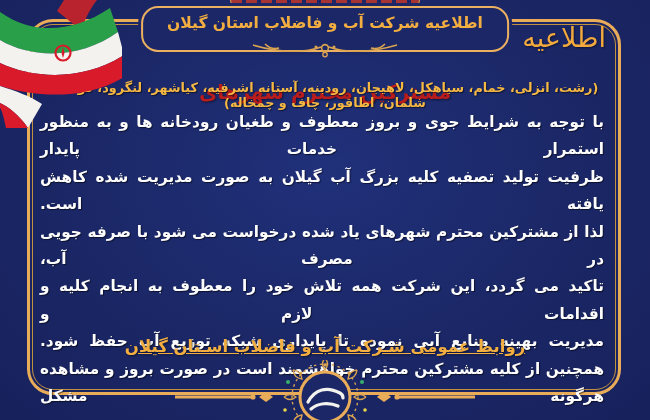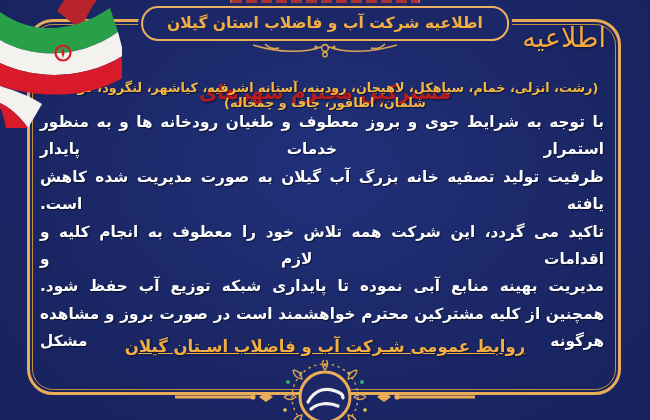--- a/index.html
+++ b/index.html
@@ -24,21 +24,21 @@
     position:absolute;top:0;left:50%;transform:translateX(-50%);
     width:190px;height:9px;box-sizing:border-box;
     border:1px solid #d9a352;border-top:none;border-radius:0 0 10px 10px;
     background:repeating-linear-gradient(90deg,#a63434 0 11px,#1b2766 11px 15px);
     z-index:4;
   }
   
   .banner{
     position:absolute;top:6px;left:50%;transform:translateX(-50%);
     background:#1b2766;border:2px solid #ecb061;border-radius:17px;
-    padding:5px 24px 7px 24px;z-index:5;white-space:nowrap;
+    padding:5px 24px 18px 24px;z-index:5;white-space:nowrap;
     box-shadow:0 0 0 3px #1b2766;
   }
   .banner-text{color:#f3ae41;font-size:15.5px;font-weight:bold;letter-spacing:.5px;}
   .flourish{position:absolute;top:39px;left:50%;transform:translateX(-50%);z-index:5;}
   
   .corner-label{
     position:absolute;top:22px;right:44px;z-index:6;
     color:#f2a93d;font-size:27px;font-weight:normal;
     text-shadow:1px 1px 2px rgba(0,0,0,.45);
   }
@@ -114,21 +114,22 @@
       <path d="M63,47 L64.5,53 L63,58 L61.5,53 Z"></path>
     </g>
   </g>
 </svg>
 
 <div class="sub-title">مشترکین محترم شهرهای</div>
 <div class="cities">(رشت، انزلی، خمام، سیاهکل، لاهیجان، رودبنه، آستانه اشرفیه، کیاشهر، لنگرود، کومله، شلمان، اطاقور، چاف و چمخاله)</div>
 
 <div class="body-text">
   <div class="body-line">با توجه به شرایط جوی و بروز معطوف و طغیان رودخانه ها و به منظور استمرار خدمات پایدار</div>
-  <div class="body-line">ظرفیت تولید تصفیه خانه بزرگ آب گیلان به صورت مدیریت شده کاهش یافته است.</div>
+  <div class="body-line">ظرفیت تولید تصفیه کلیه بزرگ آب گیلان به صورت مدیریت شده کاهش یافته است.</div>
+  <div class="body-line">لذا از مشترکین محترم شهرهای یاد شده درخواست می شود با صرفه جویی در مصرف آب،</div>
   <div class="body-line">تاکید می گردد، این شرکت همه تلاش خود را معطوف به انجام کلیه و اقدامات لازم و</div>
   <div class="body-line">مدیریت بهینه منابع آبی نموده تا پایداری شبکه توزیع آب حفظ شود.</div>
   <div class="body-line">همچنین از کلیه مشترکین محترم خواهشمند است در صورت بروز و مشاهده هرگونه مشکل</div>
 
 </div>
 
 <div class="signature">روابط عمومی شـرکت آب و فاضلاب اسـتان گیلان</div>
 
 <div class="logo-wrap">
   <svg width="300" height="70" viewBox="0 0 300 70">

